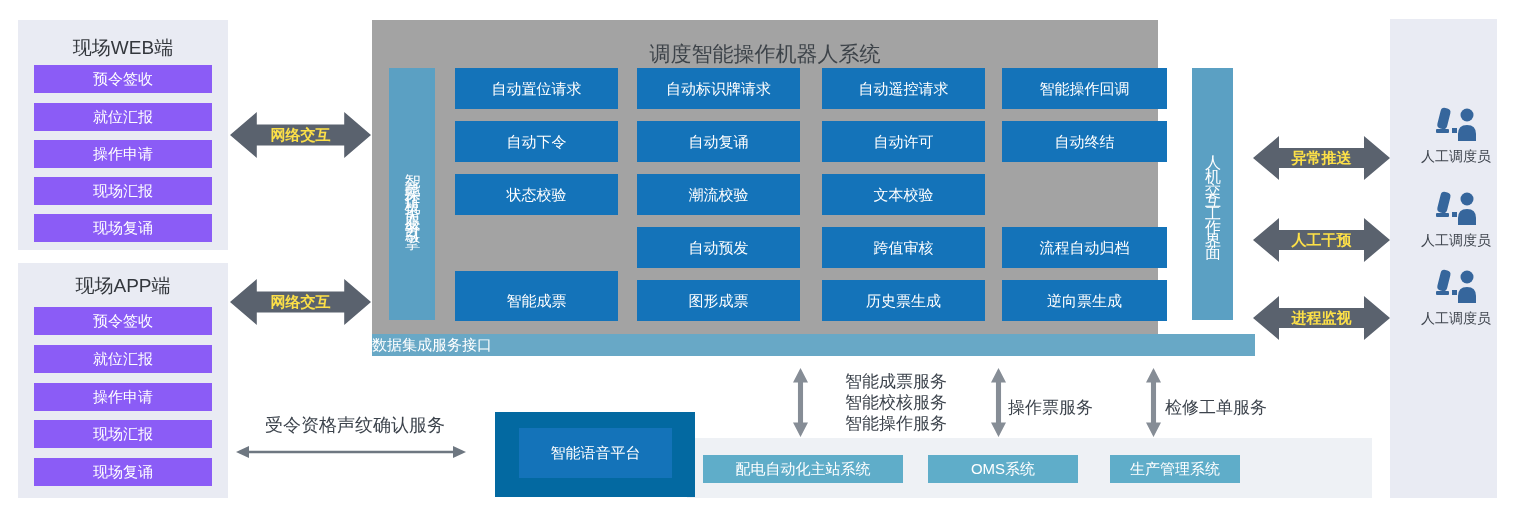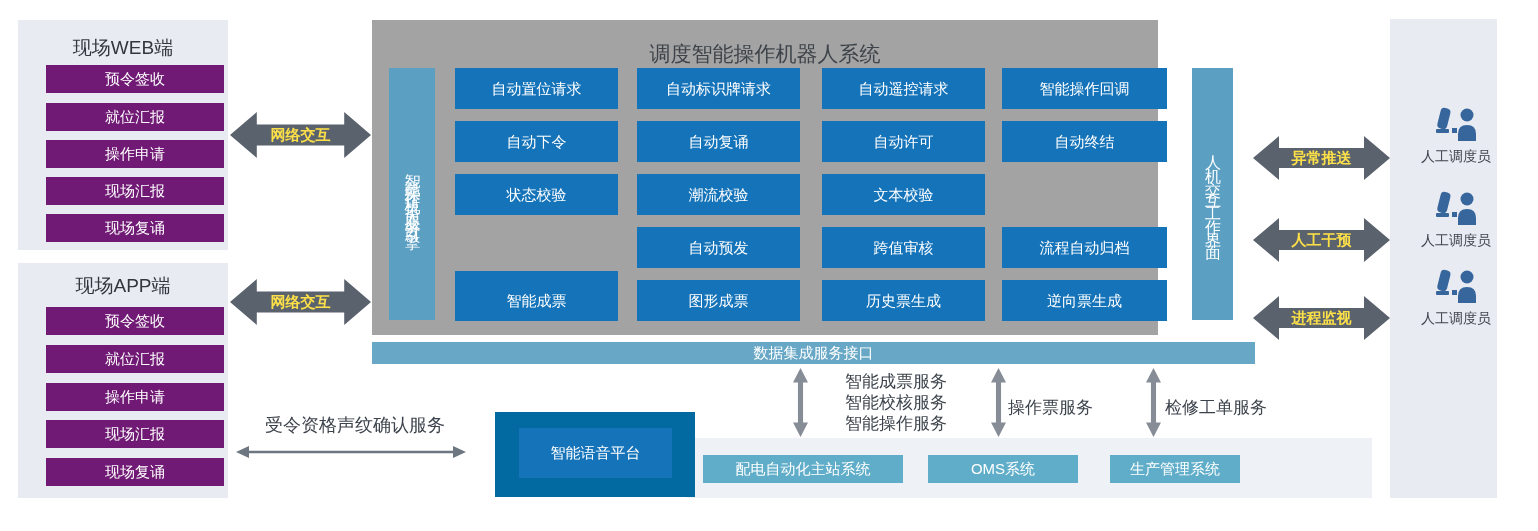--- a/index.html
+++ b/index.html
@@ -8,35 +8,35 @@
     font-family:"Liberation Sans","DejaVu Sans",sans-serif;
     background:#ffffff;
   }
   .abs{position:absolute;}
 
   
   .side-panel{position:absolute;background:#e9ebf3;}
   .panel-title{position:absolute;left:0;right:0;text-align:center;
     font-size:19px;font-weight:500;color:#33373d;}
   .slate-item{position:absolute;left:16px;width:178px;height:28px;line-height:28px;
-    background:#701a75;color:#ffffff;font-size:15px;text-align:center;margin-left:12px;}
+    background:#8b5cf6;color:#ffffff;font-size:15px;text-align:center;}
 
   
   .main-panel{position:absolute;left:372px;top:20px;width:786px;height:315px;background:#a3a3a3;}
   .main-title{position:absolute;left:0;right:0;top:20px;text-align:center;
     font-size:21px;font-weight:500;color:#3d4349;}
   .vbar{position:absolute;top:48px;height:252px;background:#5ba0c3;color:#ffffff;
     display:flex;align-items:center;justify-content:center;
     writing-mode:vertical-rl;text-orientation:upright;font-size:16px;font-weight:500;}
   .mod{position:absolute;width:163px;height:41px;line-height:41px;background:#1473b9;
     color:#ffffff;font-size:15px;text-align:center;}
 
   
-  .data-bar{position:absolute;left:372px;top:342px;width:883px;height:22px;line-height:22px;
-    background:#68a8c6;color:#ffffff;font-size:15px;font-weight:500;text-align:center;}
+  .data-bar{position:absolute;left:372px;top:334px;width:883px;height:22px;line-height:22px;
+    background:#68a8c6;color:#ffffff;font-size:15px;font-weight:500;text-align:left;}
 
   
   .harrow{position:absolute;background:#5a626e;color:#fde047;
     display:flex;align-items:center;justify-content:center;
     font-size:15px;font-weight:600;
     clip-path:polygon(0% 50%,19% 0%,19% 27%,81% 27%,81% 0%,100% 50%,81% 100%,81% 73%,19% 73%,19% 100%);}
 
   
   .varrow{position:absolute;width:15px;height:69px;background:#868d96;
     clip-path:polygon(50% 0%,100% 21%,67% 21%,67% 79%,100% 79%,50% 100%,0% 79%,33% 79%,33% 21%,0% 21%);}

